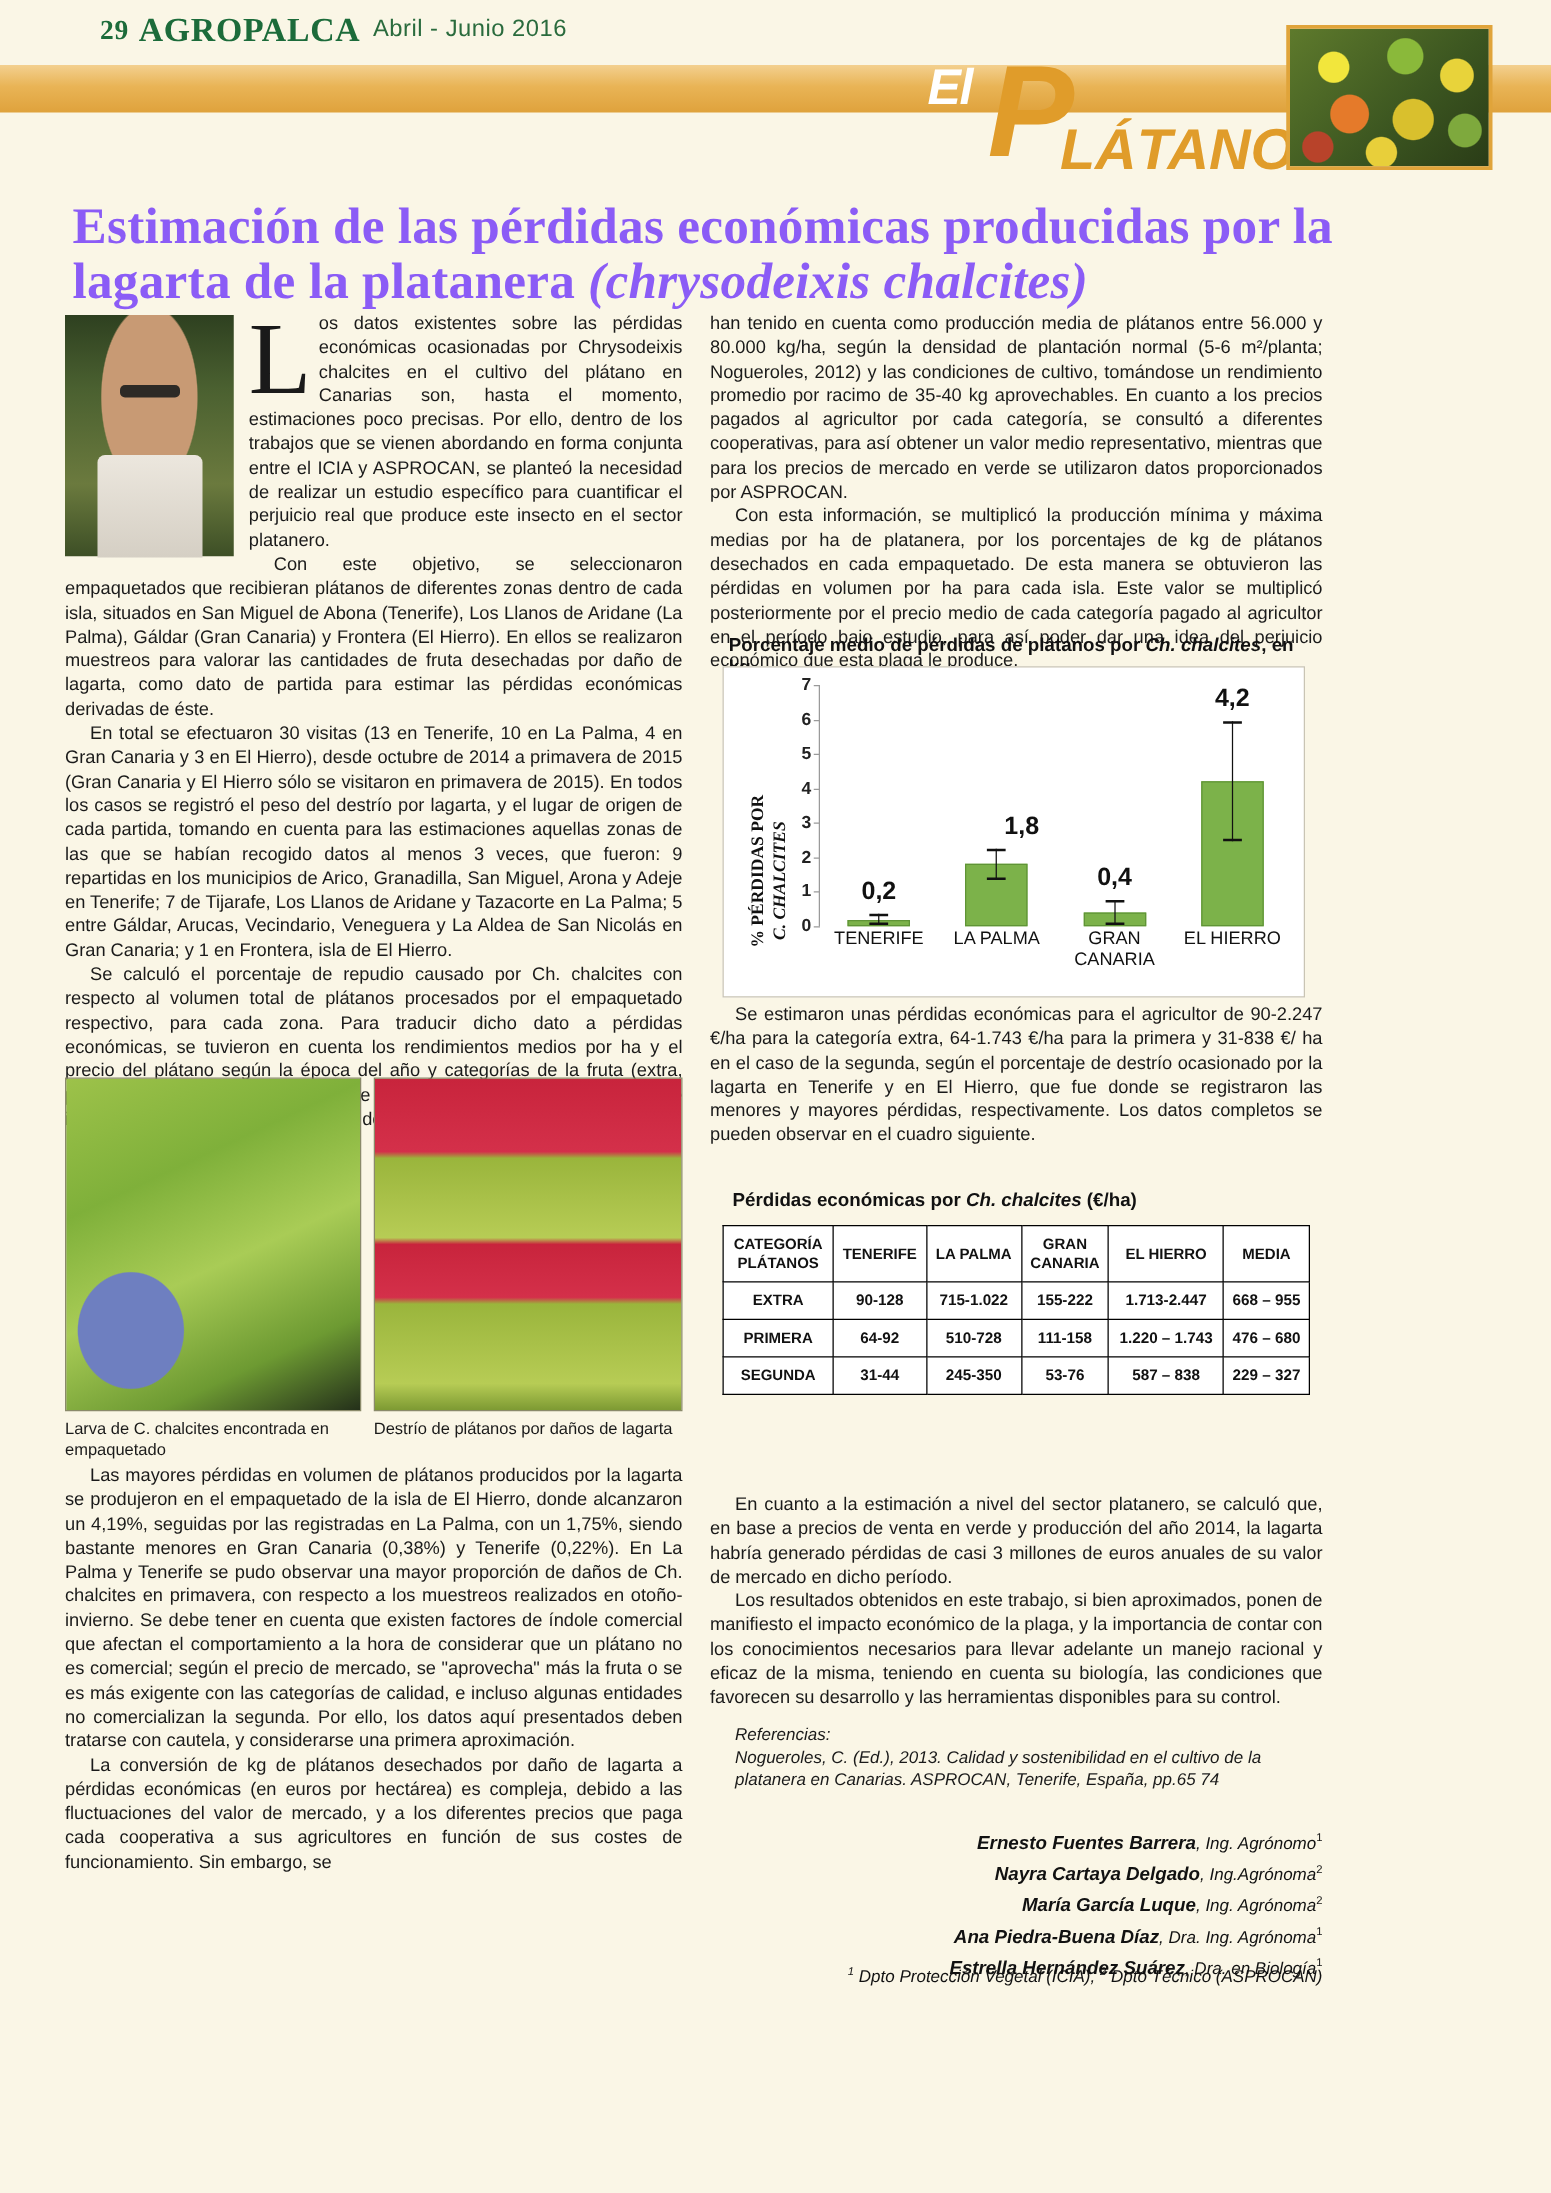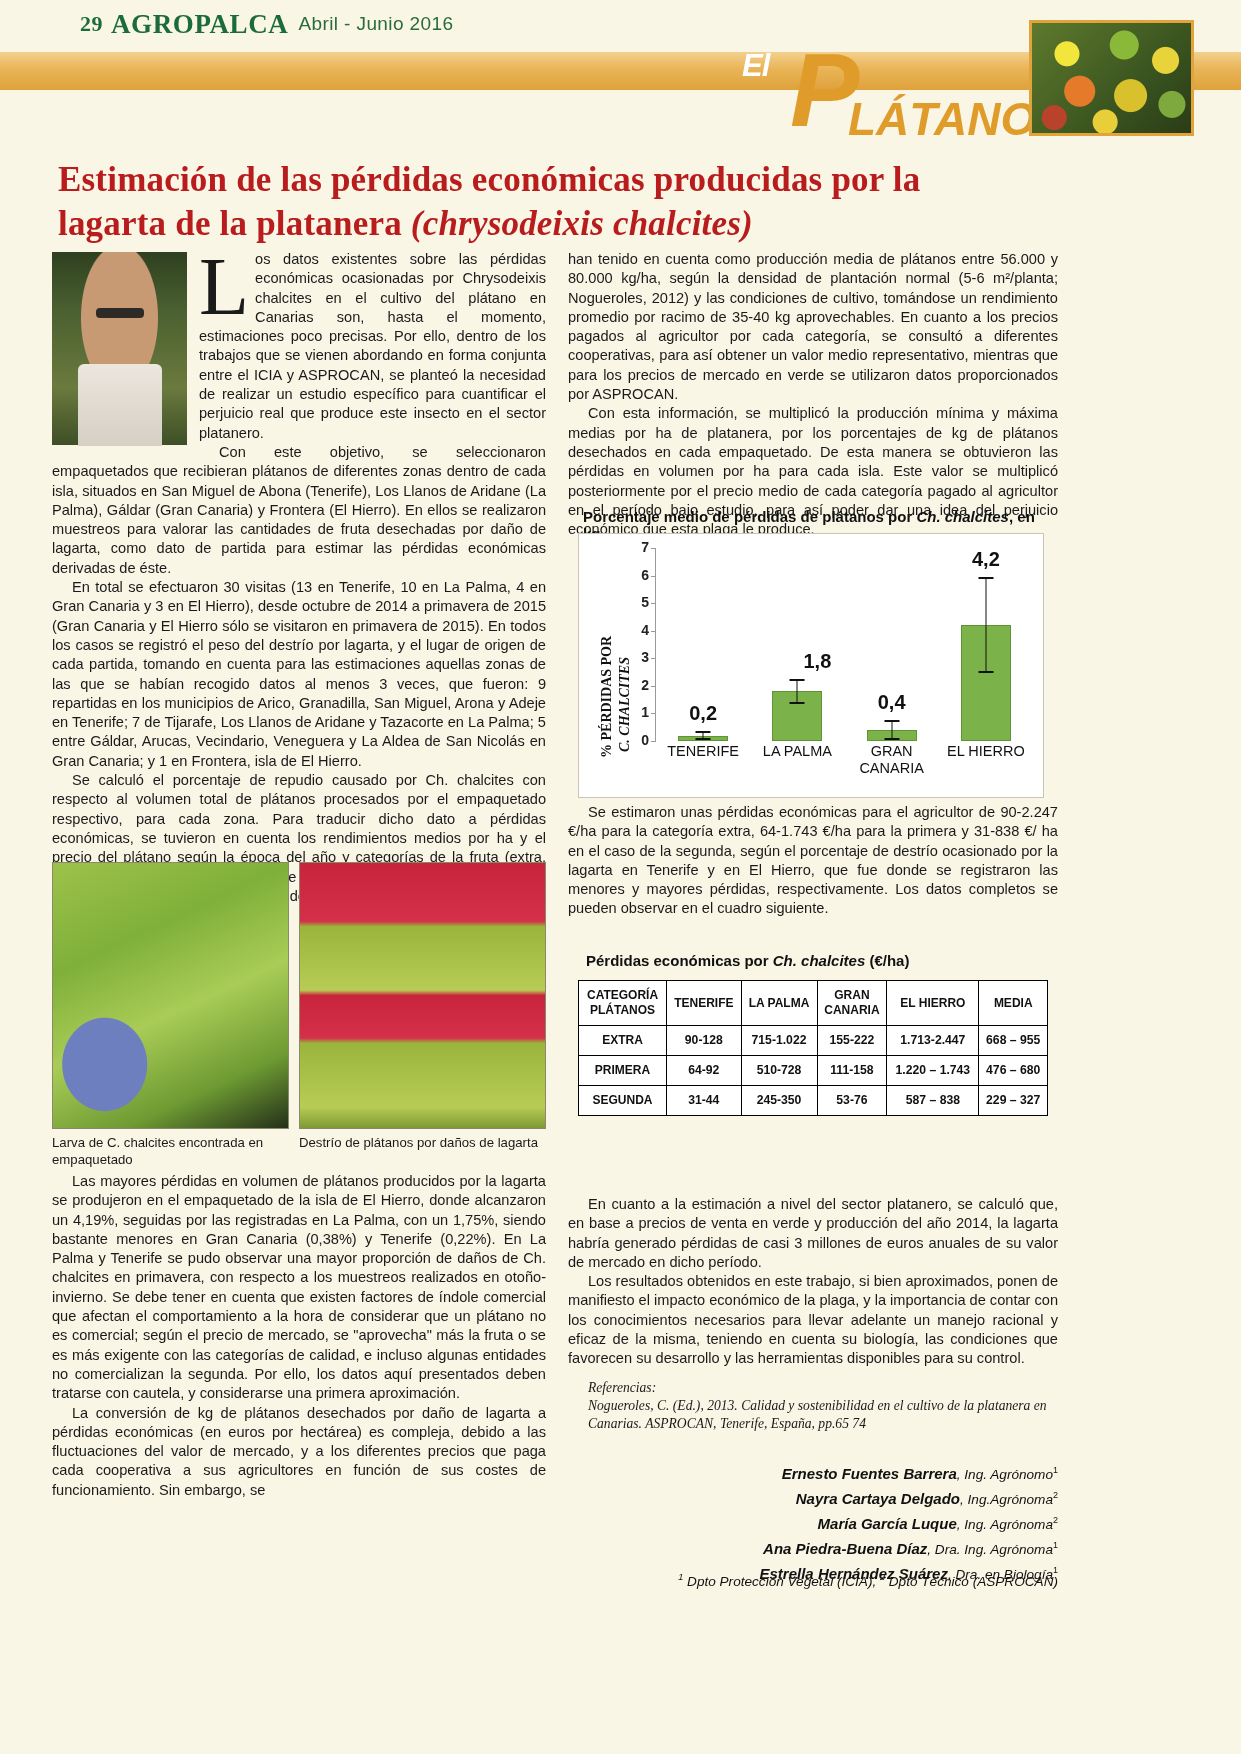--- a/index.html
+++ b/index.html
@@ -20,21 +20,21 @@
   .mh-date { font-size: 19px; color: #2a6b3d; margin-left: 10px; font-family: "Liberation Sans", sans-serif; letter-spacing: 0.4px; }
 
   
   .band {
     position: absolute; left: 0; top: 52px; width: 1241px; height: 38px;
     background: linear-gradient(to bottom, #f3d08f 0%, #e9b456 45%, #dfa23c 100%);
   }
   .band-el {
     position: absolute; left: 742px; top: 48px;
     font-family: "Liberation Sans", sans-serif; font-weight: bold; font-style: italic;
-    color: #ffffff; font-size: 31px; letter-spacing: -1px;
+    color: #ffffff; font-size: 40px; letter-spacing: -1px;
   }
   .band-p {
     position: absolute; left: 790px; top: 38px;
     font-family: "Liberation Sans", sans-serif; font-weight: bold; font-style: italic;
     color: #e09c2a; font-size: 104px; line-height: 104px; letter-spacing: -3px;
   }
   .band-latano {
     position: absolute; left: 848px; top: 92px;
     font-family: "Liberation Sans", sans-serif; font-weight: bold; font-style: italic;
     color: #e09c2a; font-size: 46px; letter-spacing: 0px;
@@ -51,21 +51,21 @@
       radial-gradient(circle at 88% 74%, #7ea93d 0 13px, transparent 14px),
       radial-gradient(circle at 14% 86%, #b8432a 0 12px, transparent 13px),
       radial-gradient(circle at 46% 90%, #e8cf3a 0 12px, transparent 13px),
       linear-gradient(135deg, #5e7a2c 0%, #3b5520 60%, #2a3c17 100%);
   }
 
   
   .art-title {
     position: absolute; left: 58px; top: 158px; width: 1060px;
     font-family: "Liberation Serif", serif; font-weight: bold;
-    color: #b91c1c; font-size: 35px; line-height: 44px; letter-spacing: 0.2px;
+    color: #8b5cf6; font-size: 41px; line-height: 44px; letter-spacing: 0.2px;
   }
   .art-title .sp { font-style: italic; }
 
   
   .col-left  { position: absolute; left: 52px;  top: 250px; width: 494px; }
   .col-right { position: absolute; left: 568px; top: 250px; width: 490px; }
   .body-text {
     font-family: "Liberation Sans", sans-serif;
     font-size: 14.6px; line-height: 19.3px; color: #1a1a1a; text-align: justify;
   }
@@ -187,21 +187,21 @@
     border: 1.5px solid #000; text-align: center; padding: 7px 2px;
     font-family: "Liberation Sans", sans-serif; font-size: 12.2px; font-weight: bold; color: #111;
     line-height: 15px;
   }
   table.losses th { font-size: 12px; }
   table.losses td.cat { font-size: 12px; }
 
   
   .refs { position: absolute; left: 568px; top: 1379px; width: 490px;
           font-size: 13.6px; line-height: 18px; font-style: italic; color: #1a1a1a; }
-  .refs .rh { margin-left: 20px; font-family: Liberation Serif, serif; }
+  .refs .rh { margin-left: 20px; }
   .authors {
     position: absolute; left: 568px; top: 1460px; width: 490px; text-align: right;
     font-size: 15px; line-height: 21px; color: #111;
   }
   .authors b { font-style: italic; }
   .authors span.role { font-style: italic; font-size: 13.6px; }
   .affil {
     position: absolute; left: 568px; top: 1572px; width: 490px; text-align: right;
     font-size: 13.6px; font-style: italic; color: #111;
   }

